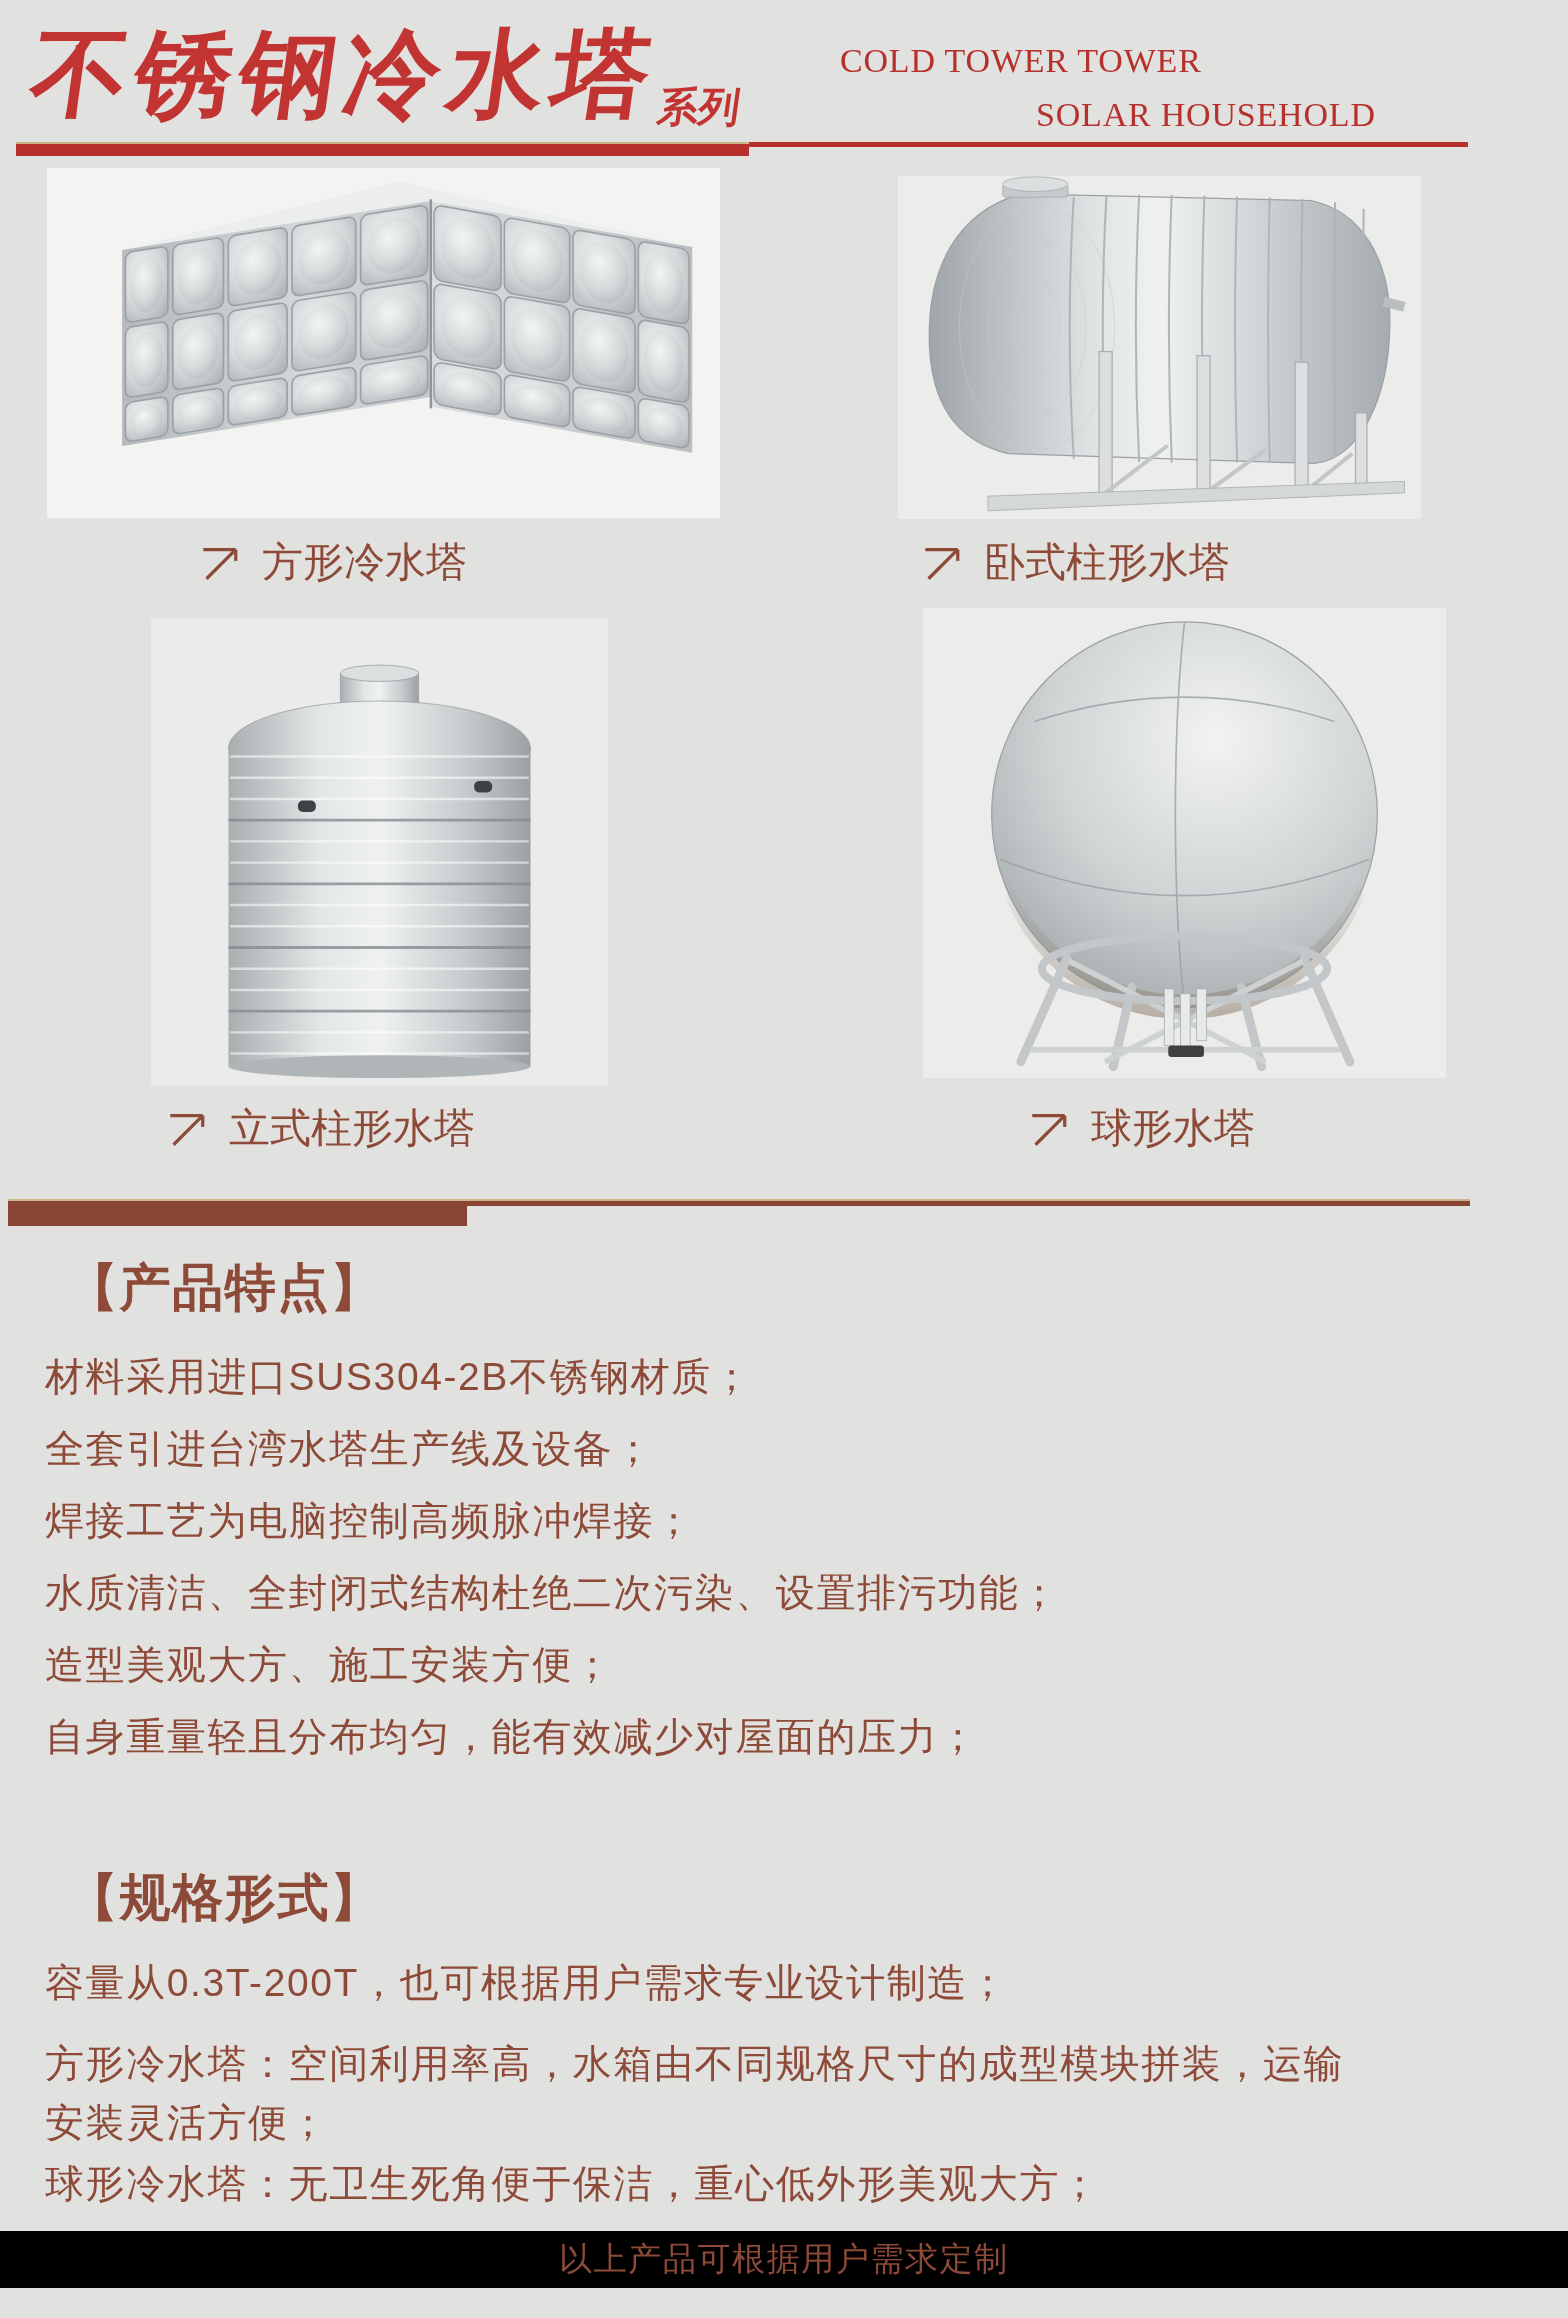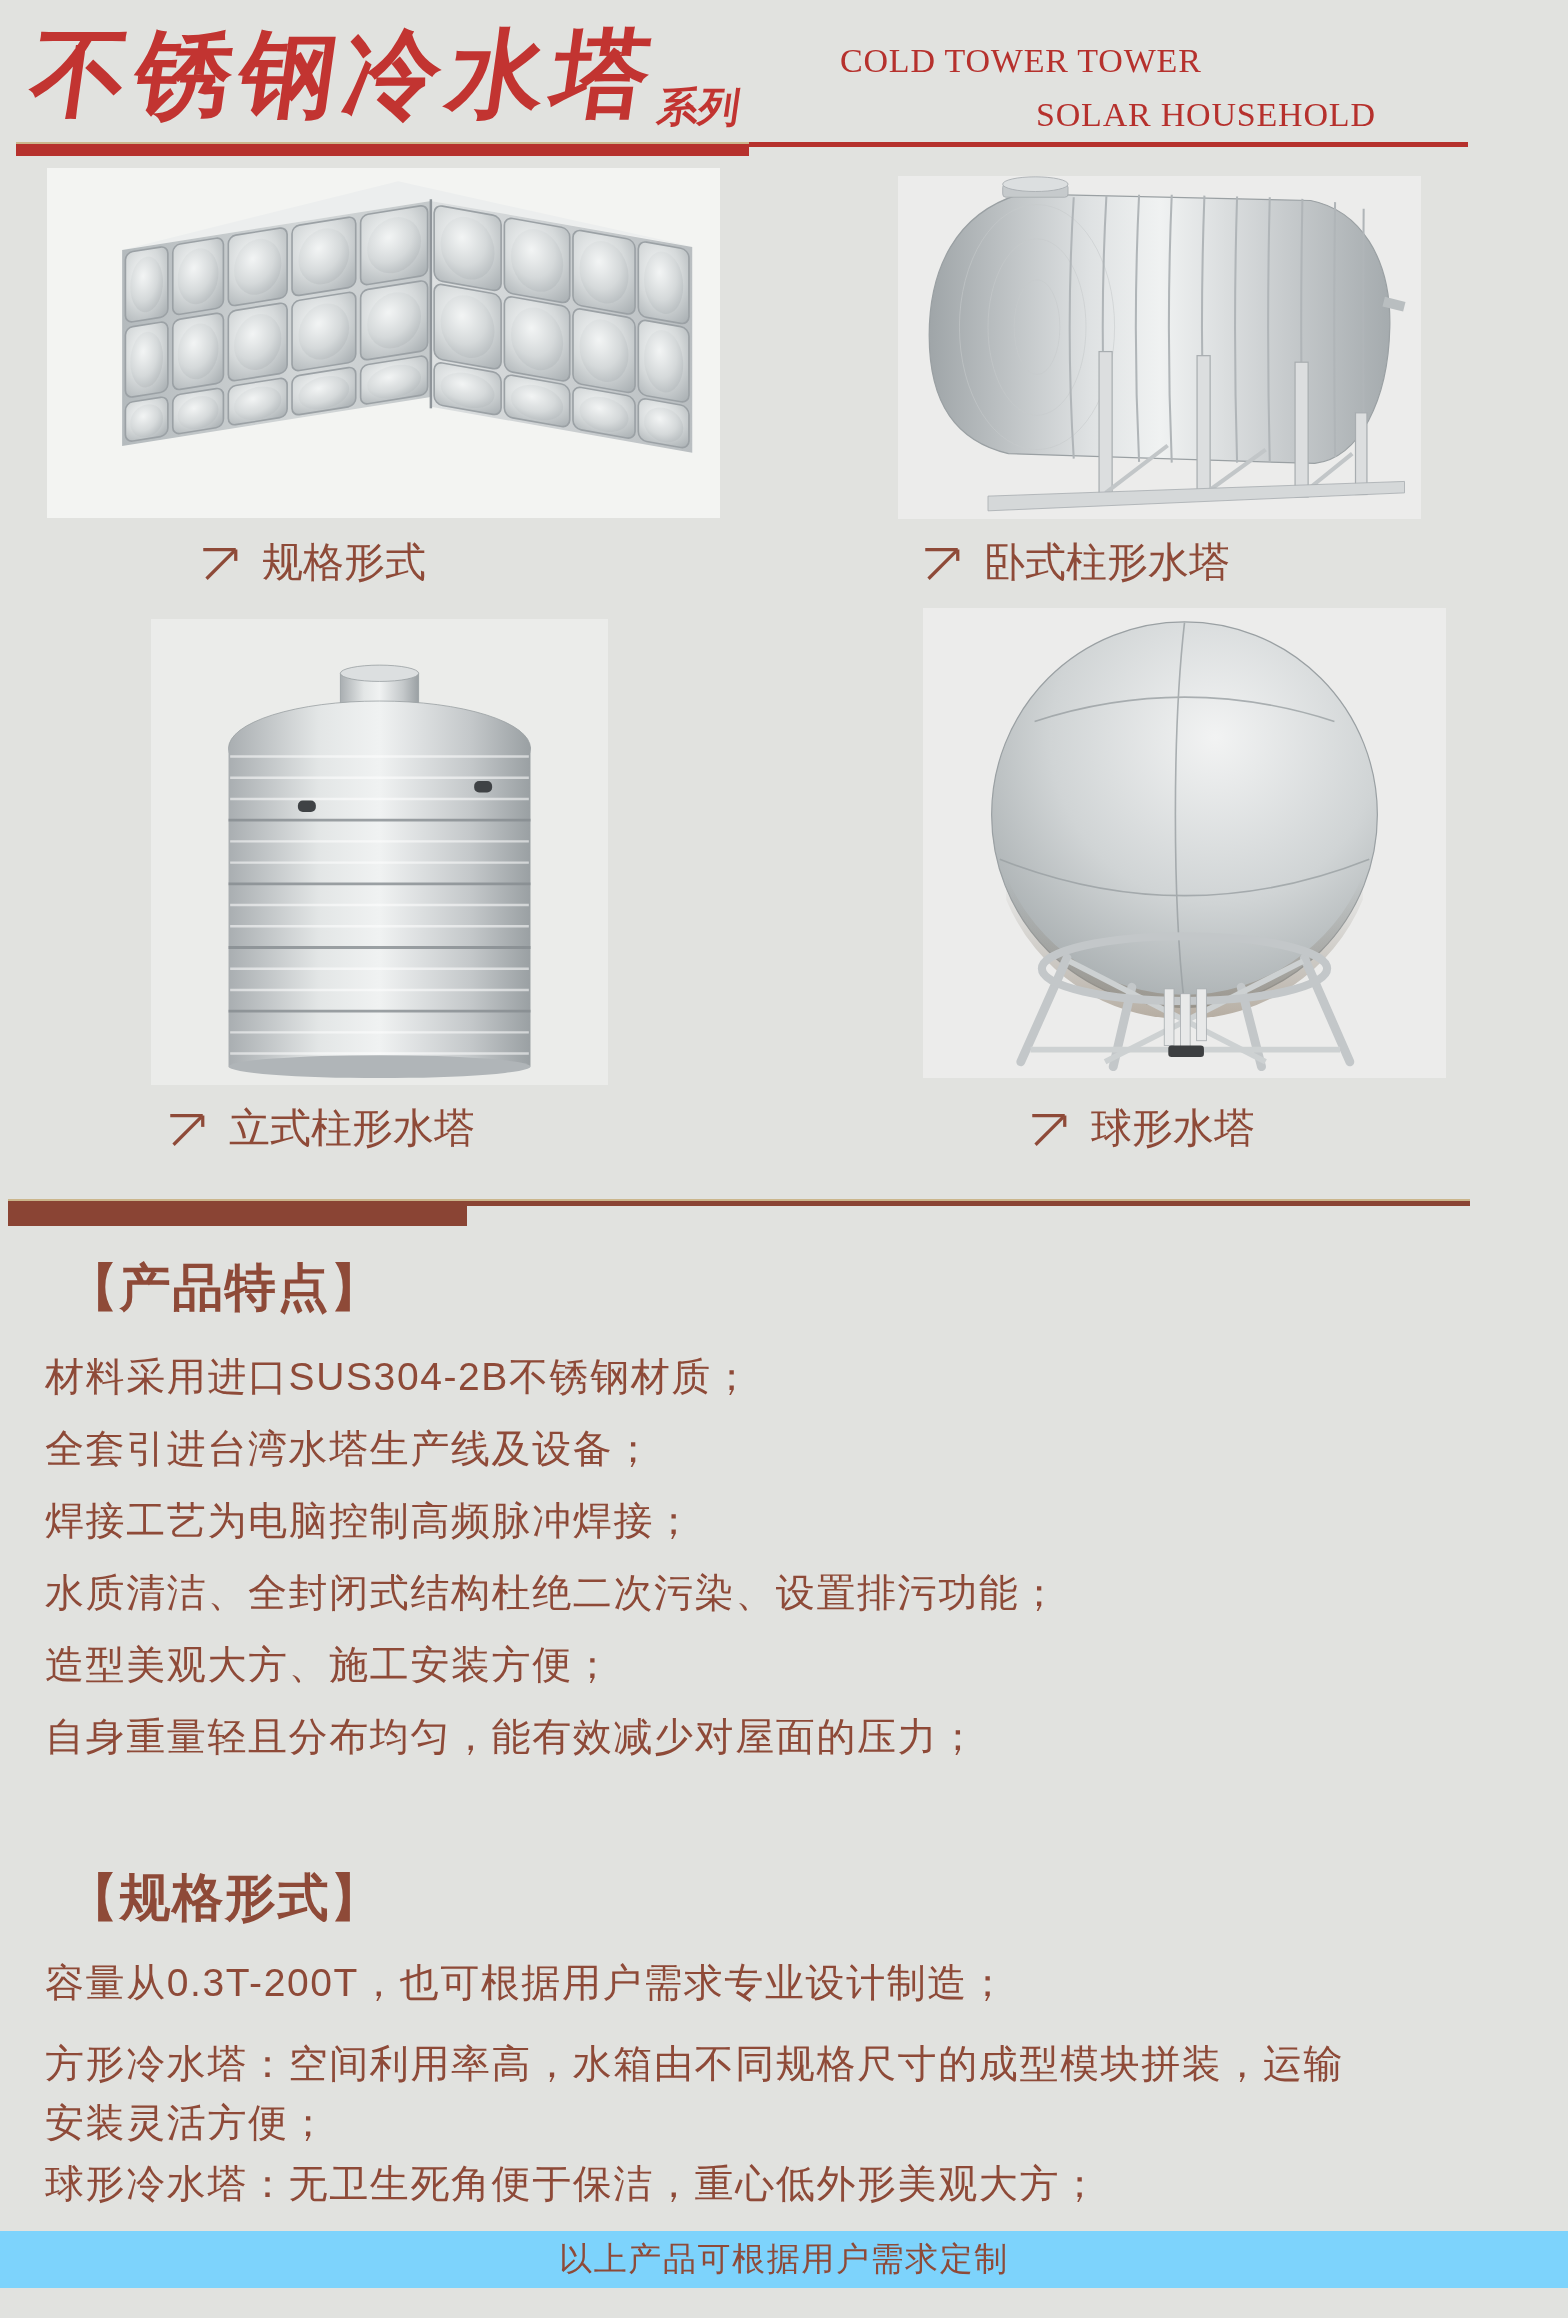--- a/index.html
+++ b/index.html
@@ -81,21 +81,21 @@
   }
   .spec-item{
     color:#8e4a38;font-size:39px;letter-spacing:1.6px;
   }
   .spec1{left:45px;top:1962px;width:1429px;line-height:41px;white-space:nowrap;}
   .spec2{left:45px;top:2034px;width:1307px;line-height:59px;}
   .spec3{left:45px;top:2163px;width:1429px;line-height:41px;white-space:nowrap;}
 
   
   .footer-band{
-    left:0;top:2231px;width:1568px;height:57px;background:#7dd3fc;
+    left:0;top:2231px;width:1568px;height:57px;background:#000000;
     display:flex;align-items:center;justify-content:center;
   }
   .footer-note{
     color:#8e4a38;font-size:33px;letter-spacing:1.6px;white-space:nowrap;
   }
 </style>
 </head>
 <body>
 
 <div class="abs title-cn">不锈钢冷水塔</div>
@@ -324,21 +324,21 @@
     <rect x="300" y="540" width="44" height="14" rx="4" fill="#3d3f41"></rect>
   </svg>
 </div>
 
 <div class="abs plabel lab1">
   <svg viewBox="0 0 48 48" fill="none" stroke="#8e4a38" stroke-width="4">
     <line x1="4" y1="8" x2="44" y2="8"></line>
       <line x1="44" y1="8" x2="44" y2="22"></line>
       <line x1="8" y1="44" x2="42" y2="10"></line>
   </svg>
-  <span>规格形式</span>
+  <span>方形冷水塔</span>
 </div>
 <div class="abs plabel lab2">
   <svg viewBox="0 0 48 48" fill="none" stroke="#8e4a38" stroke-width="4">
     <line x1="4" y1="8" x2="44" y2="8"></line>
       <line x1="44" y1="8" x2="44" y2="22"></line>
       <line x1="8" y1="44" x2="42" y2="10"></line>
   </svg>
   <span>卧式柱形水塔</span>
 </div>
 <div class="abs plabel lab3">

